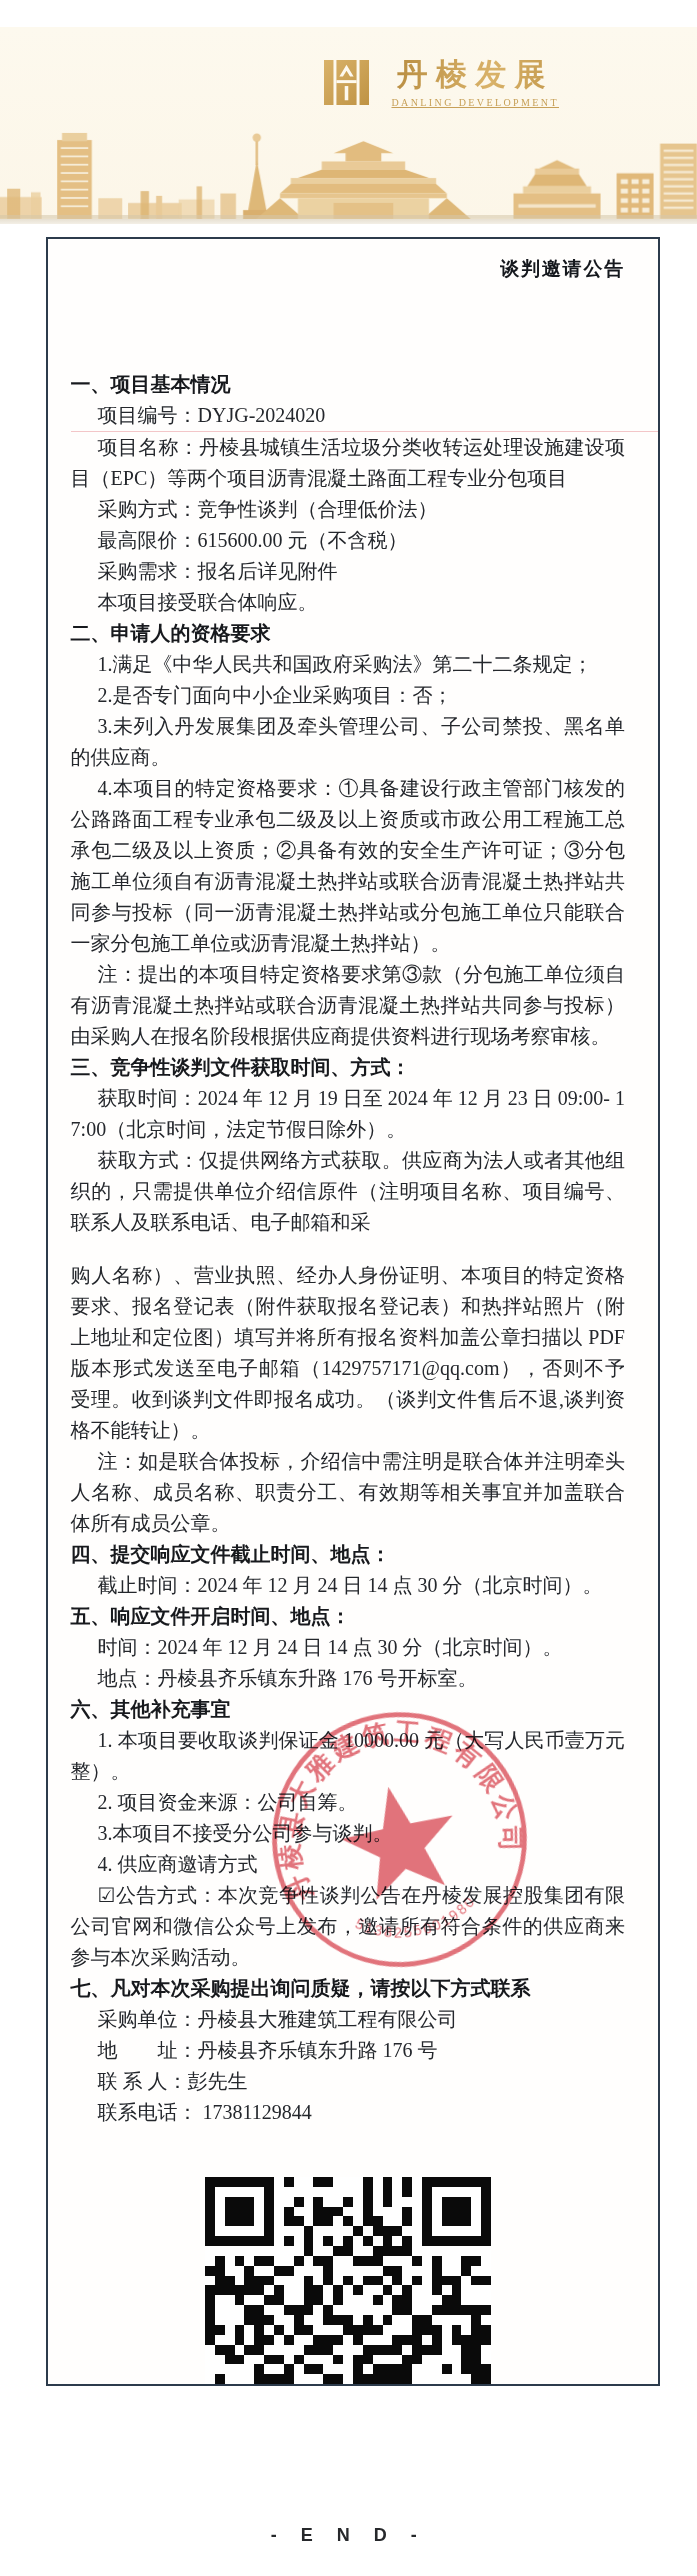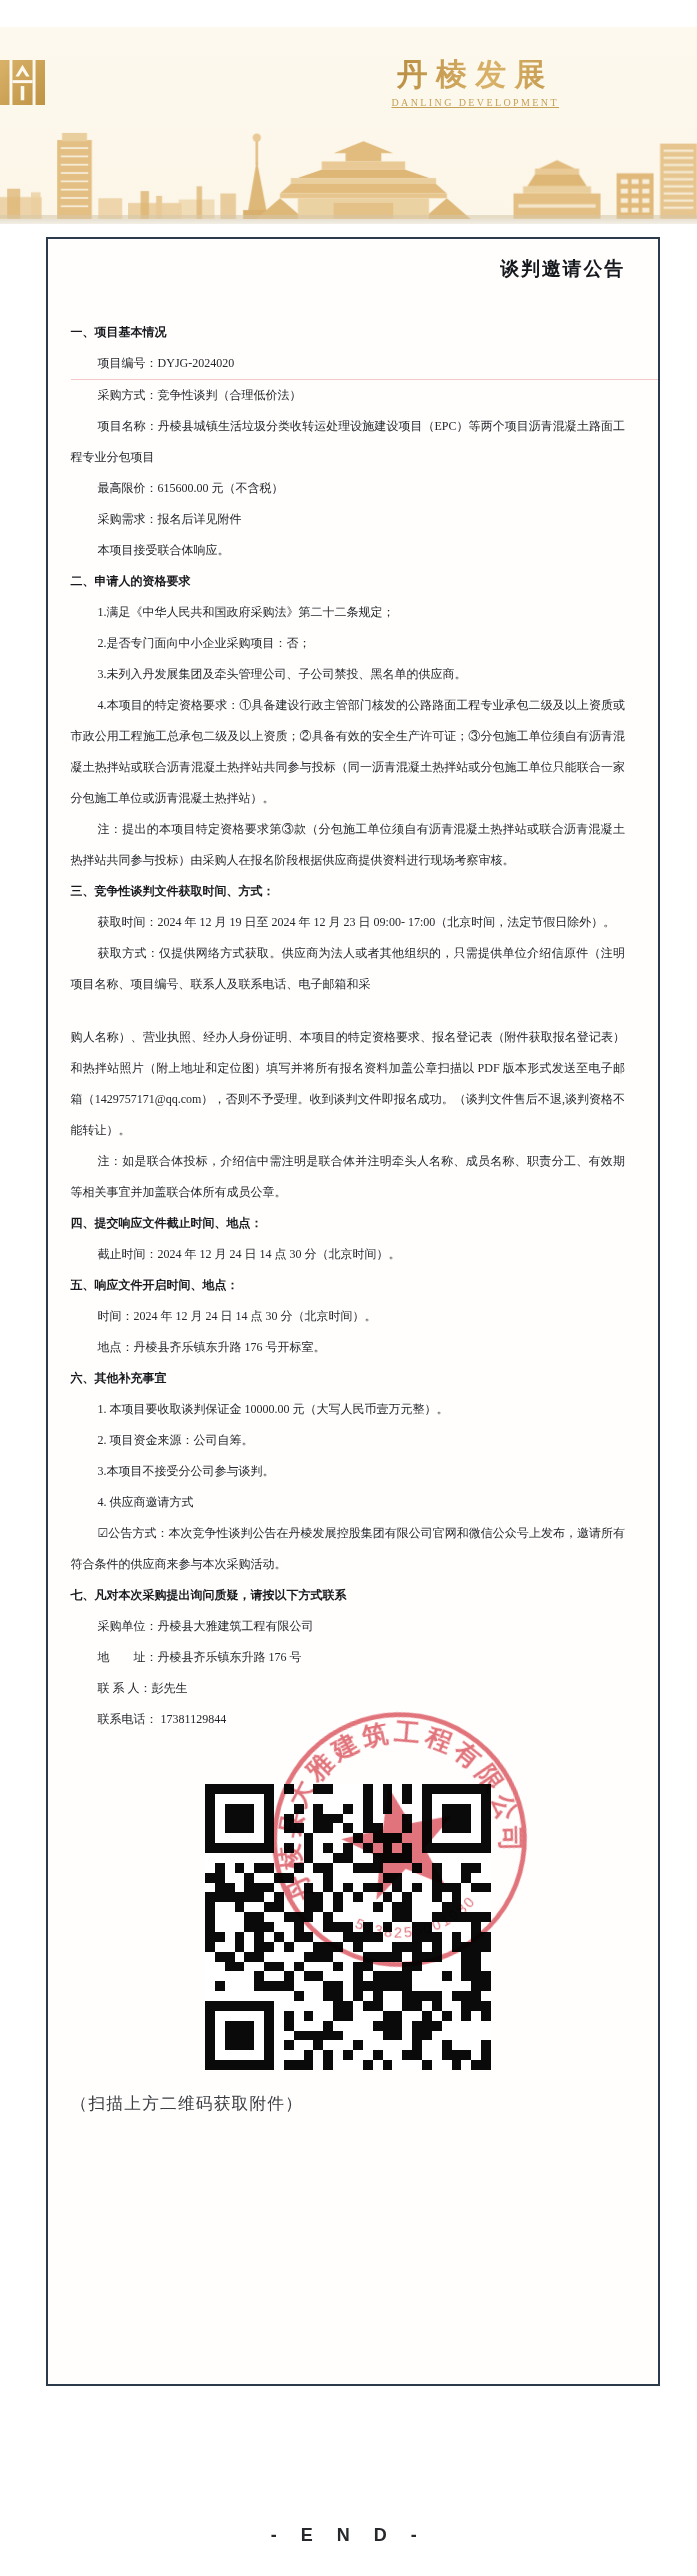--- a/index.html
+++ b/index.html
@@ -8,21 +8,21 @@
     font-family:"Liberation Serif","DejaVu Serif",serif;
     overflow:hidden;
   }
   
   .header{
     position:absolute;left:0;top:27px;width:697px;height:197px;
     background:linear-gradient(#fdf9ee,#fcf6e8);
   }
   .brand{
     position:absolute;left:0;top:10.7px;width:559px;height:89px;
-    display:flex;align-items:center;justify-content:space-between;gap:22.6px;
+    display:flex;align-items:center;justify-content:flex-end;gap:22.6px;
   }
   .brand-icon{width:45px;height:45px;flex:0 0 auto;}
   .brand-txt{display:flex;flex-direction:column;align-items:center;}
   .brand-cn{
     font-size:31px;font-weight:bold;letter-spacing:8.3px;
     background:linear-gradient(100deg,#b98e42,#d9b269 60%,#c49a4e);
     -webkit-background-clip:text;background-clip:text;color:transparent;
     line-height:38px;white-space:nowrap;
   }
   .brand-en{
@@ -36,21 +36,21 @@
   
   .doc-card{
     position:absolute;left:46px;top:237px;width:614px;height:2149px;
     box-sizing:border-box;border:2.4px solid #2c3b4c;background:#fffefd;
     padding:15.5px 33px 0 22.6px;overflow:hidden;
   }
   .doc-title{
     text-align:right;font-size:19px;font-weight:bold;letter-spacing:1.8px;
     color:#15181d;line-height:27px;margin:0;
   }
-  .doc-blocks{margin-top:35px;color:#24272c;font-size:12px;}
+  .doc-blocks{margin-top:87px;color:#24272c;font-size:20px;}
   .blk{line-height:31px;margin:0;text-align:justify;word-break:break-all;}
   .blk.heading{font-weight:bold;color:#17191d;}
   .blk.para{text-indent:27px;}
   .blk.cont{text-indent:0;}
   .blk.gap{margin-top:22.6px;}
   .blk.underline{border-bottom:1.8px solid #f3c6c8;margin-right:-33px;padding-right:33px;}
   
   .qr-wrap{margin-top:49px;text-align:center;}
   .qr-svg{width:286px;height:286px;}
   .qr-caption{
@@ -180,22 +180,22 @@
   </svg>
   <div class="header-shadow"></div>
 </div>
 
 <div class="doc-card">
   <h1 class="doc-title">谈判邀请公告</h1>
 
   <div class="doc-blocks">
       <div class="blk heading">一、项目基本情况</div>
       <div class="blk para underline">项目编号：DYJG-2024020</div>
+      <div class="blk para">项目名称：丹棱县城镇生活垃圾分类收转运处理设施建设项目（EPC）等两个项目沥青混凝土路面工程专业分包项目</div>
       <div class="blk para">采购方式：竞争性谈判（合理低价法）</div>
-      <div class="blk para">项目名称：丹棱县城镇生活垃圾分类收转运处理设施建设项目（EPC）等两个项目沥青混凝土路面工程专业分包项目</div>
       <div class="blk para">最高限价：615600.00 元（不含税）</div>
       <div class="blk para">采购需求：报名后详见附件</div>
       <div class="blk para">本项目接受联合体响应。</div>
       <div class="blk heading">二、申请人的资格要求</div>
       <div class="blk para">1.满足《中华人民共和国政府采购法》第二十二条规定；</div>
       <div class="blk para">2.是否专门面向中小企业采购项目：否；</div>
       <div class="blk para">3.未列入丹发展集团及牵头管理公司、子公司禁投、黑名单的供应商。</div>
       <div class="blk para">4.本项目的特定资格要求：①具备建设行政主管部门核发的公路路面工程专业承包二级及以上资质或市政公用工程施工总承包二级及以上资质；②具备有效的安全生产许可证；③分包施工单位须自有沥青混凝土热拌站或联合沥青混凝土热拌站共同参与投标（同一沥青混凝土热拌站或分包施工单位只能联合一家分包施工单位或沥青混凝土热拌站）。</div>
       <div class="blk para">注：提出的本项目特定资格要求第③款（分包施工单位须自有沥青混凝土热拌站或联合沥青混凝土热拌站共同参与投标）由采购人在报名阶段根据供应商提供资料进行现场考察审核。</div>
       <div class="blk heading">三、竞争性谈判文件获取时间、方式：</div>

